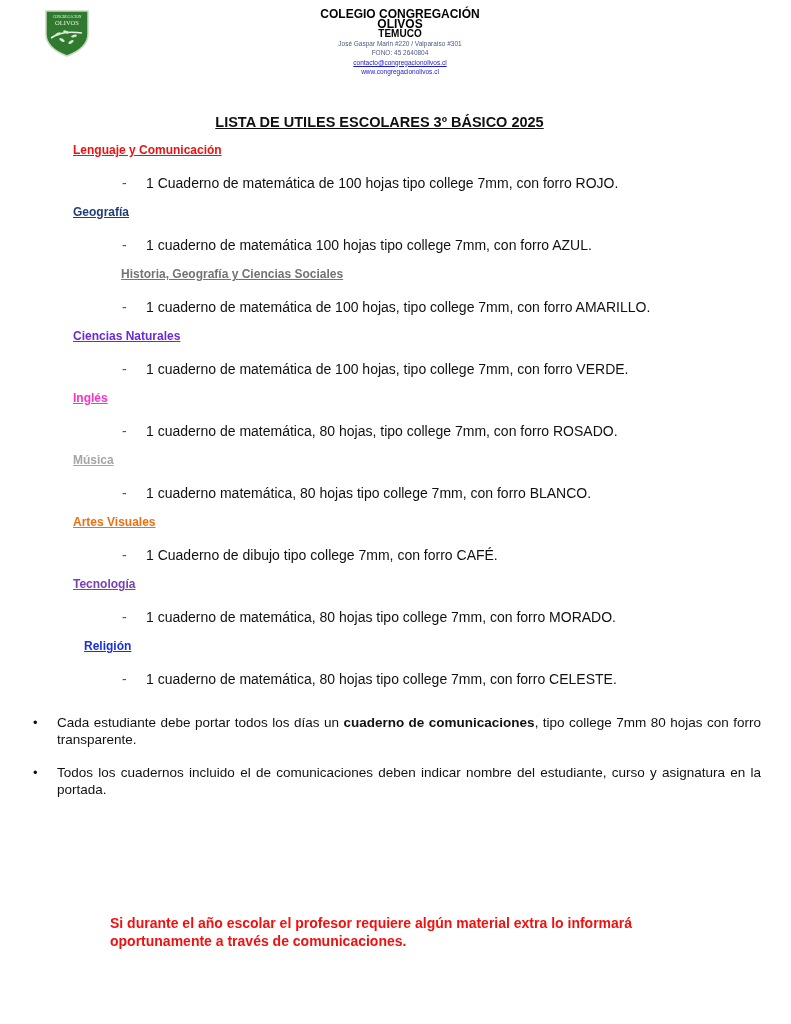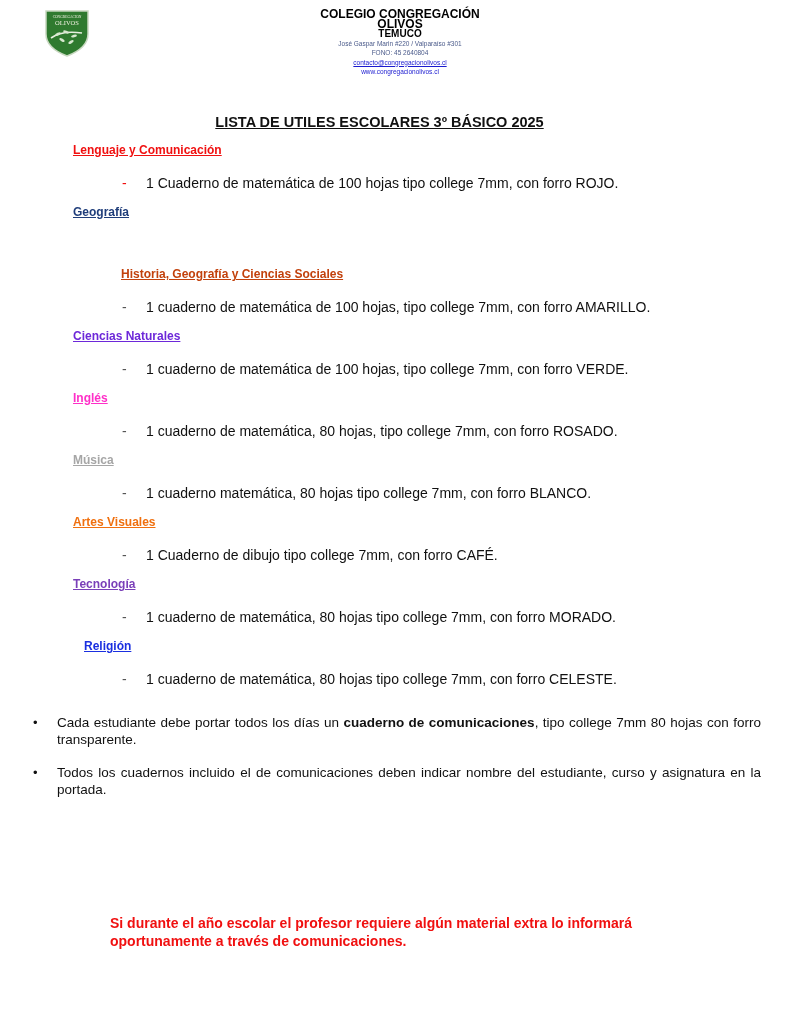--- a/index.html
+++ b/index.html
@@ -56,23 +56,24 @@
 
 <div class="title">LISTA DE UTILES ESCOLARES 3º BÁSICO 2025</div>
 
 <div class="subjects">
   <div class="subject">
     <div class="subject-title" style="color: rgb(240, 16, 16);">Lenguaje y Comunicación</div>
     <div class="subject-item"><span class="dash" style="color: rgb(240, 16, 16);">-</span><span>1 Cuaderno de matemática de 100 hojas tipo college 7mm, con forro ROJO.</span></div>
   </div>
   <div class="subject">
     <div class="subject-title" style="color: rgb(31, 61, 122);">Geografía</div>
+    <div class="subject-item"><span class="dash" style="color: rgb(85, 85, 85);">-</span><span>1 cuaderno de matemática 100 hojas tipo college 7mm, con forro AZUL.</span></div>
   </div>
   <div class="subject">
-    <div class="subject-title" style="color: #c2410c; padding-left: 48px;">Historia, Geografía y Ciencias Sociales</div>
+    <div class="subject-title" style="color: #737373; padding-left: 48px;">Historia, Geografía y Ciencias Sociales</div>
     <div class="subject-item"><span class="dash" style="color: rgb(85, 85, 85);">-</span><span>1 cuaderno de matemática de 100 hojas, tipo college 7mm, con forro AMARILLO.</span></div>
   </div>
   <div class="subject">
     <div class="subject-title" style="color: #6d28d9;">Ciencias Naturales</div>
     <div class="subject-item"><span class="dash" style="color: rgb(85, 85, 85);">-</span><span>1 cuaderno de matemática de 100 hojas, tipo college 7mm, con forro VERDE.</span></div>
   </div>
   <div class="subject">
     <div class="subject-title" style="color: rgb(255, 47, 200);">Inglés</div>
     <div class="subject-item"><span class="dash" style="color: rgb(85, 85, 85);">-</span><span>1 cuaderno de matemática, 80 hojas, tipo college 7mm, con forro ROSADO.</span></div>
   </div>

